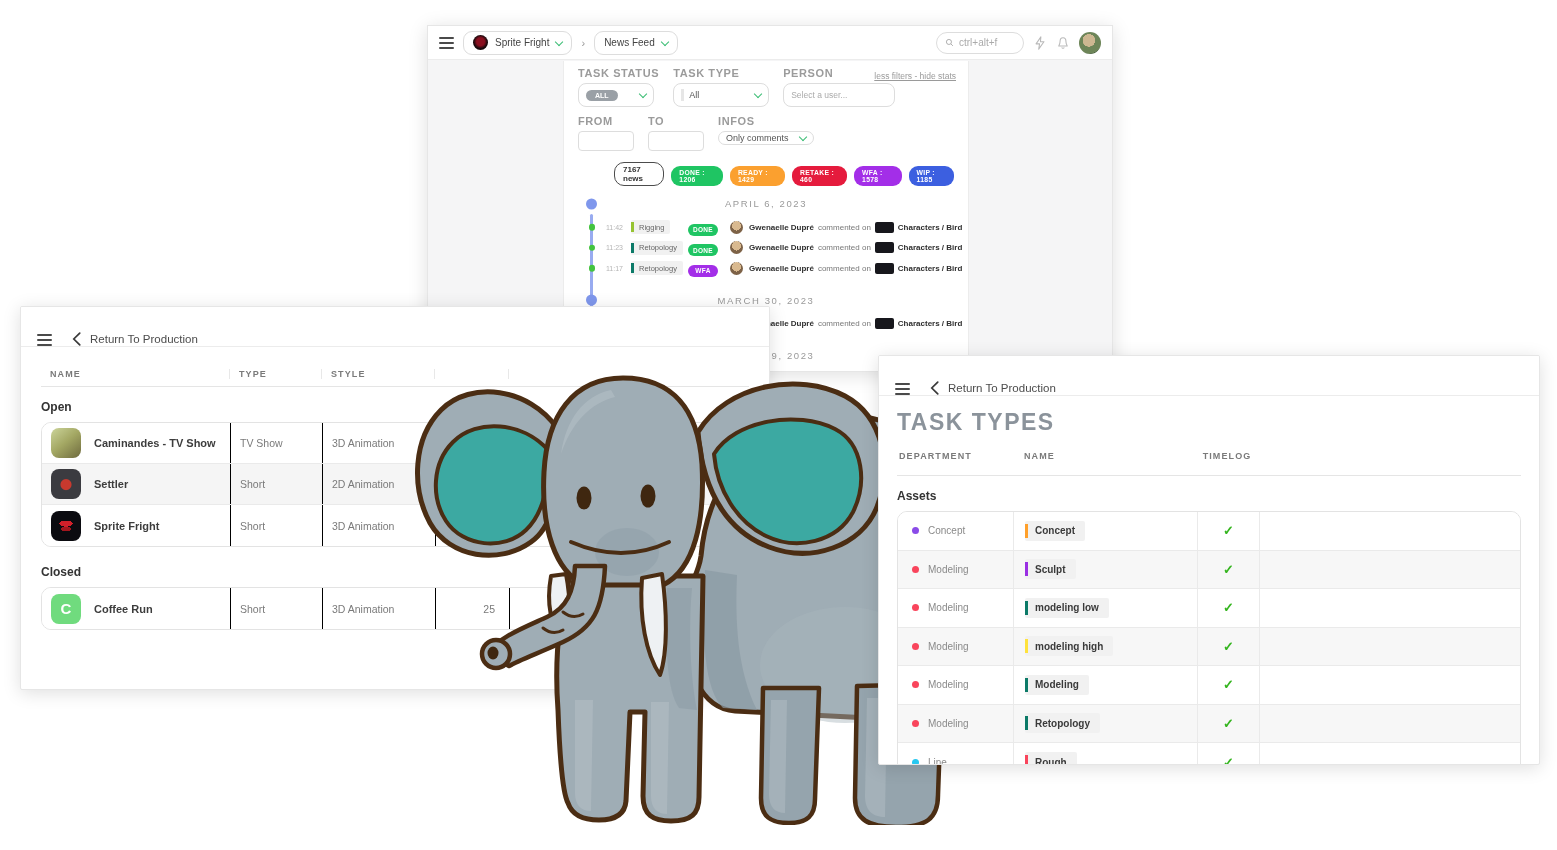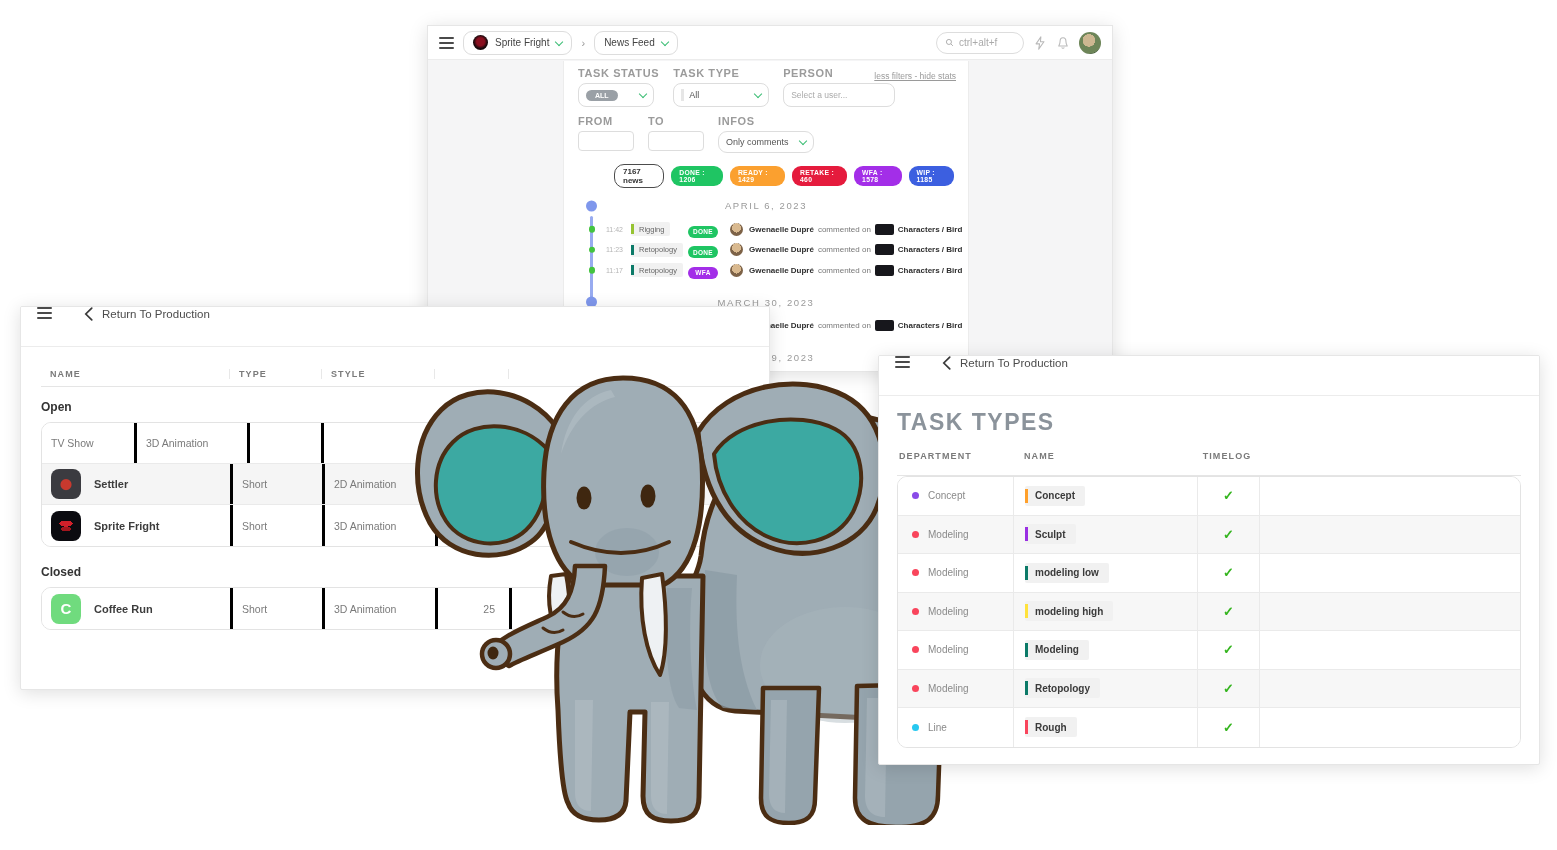--- a/index.html
+++ b/index.html
@@ -8,22 +8,22 @@
   .canvas { position:relative; width:1557px; height:850px; background:#fff; }
 
   .window { position:absolute; background:#fff; border:1px solid #e6e6e6;
             box-shadow:0 3px 18px rgba(0,0,0,.13); overflow:hidden; }
 
   
   .burger { width:15px; display:flex; flex-direction:column; gap:3px; cursor:pointer; flex:none;}
   .burger i { height:2px; background:#4a4a4a; border-radius:1px; }
   .chev { width:6px; height:6px; border-right:1.6px solid #3abd73; border-bottom:1.6px solid #3abd73;
           transform:rotate(45deg); margin-top:-2px; flex:none; }
-  .pane-head { height:40px; border-bottom:1px solid #ececec; display:flex; align-items:flex-start;
-               padding:0 16px; gap:32px; background:#fff; }
+  .pane-head { height:40px; border-bottom:1px solid #ececec; display:flex; align-items:flex-end;
+               padding:0 16px; gap:20px; background:#fff; }
   .backlink { display:flex; align-items:center; gap:9px; font-size:11.5px; color:#4c4c4c; cursor:pointer; }
   .pane-title { font-weight:bold; color:#8b939b; letter-spacing:2px; }
 
   
   #win-news { left:427px; top:25px; width:686px; height:347px; background:#f5f5f6; z-index:1; }
   .topbar { height:34px; background:#fff; border-bottom:1px solid #ececec;
             display:flex; align-items:center; padding:0 11px; gap:9px; }
   .select-pill { border:1px solid #ddd; border-radius:9px; height:24px; padding:0 9px;
                  display:flex; align-items:center; gap:7px; font-size:10px; color:#444;
                  background:#fff; cursor:pointer; }
@@ -39,30 +39,30 @@
 
   .news-col { position:absolute; left:135px; top:35px; width:406px; bottom:0;
               background:#fff; border-left:1px solid #ececec; border-right:1px solid #ececec;
               padding:6px 14px 0; }
   .filters-toggle { position:absolute; top:10px; right:12px; font-size:8.5px; color:#9a9a9a; cursor:pointer;text-decoration:underline; }
   .frow { display:flex; gap:14px; }
   .fgroup label { display:block; font-size:11px; font-weight:bold; color:#9b9b9b;
                   letter-spacing:.6px; margin-bottom:4px; }
   .fselect { height:24px; border:1px solid #ddd; border-radius:8px; background:#fff;
              display:flex; align-items:center; gap:5px; padding:0 7px; font-size:9px; color:#555; cursor:pointer; }
-  .w-status { width:76px; } .w-type { width:96px; } .w-person { width:112px; } .w-infos { width:96px; height:22px;border-radius:9px;}
+  .w-status { width:76px; } .w-type { width:96px; } .w-person { width:112px; } .w-infos { width:96px; height:14px;border-radius:9px;}
   .fselect .spacer { flex:1; }
   .pill-all { background:#9aa0a6; color:#fff; font-size:7px; font-weight:bold;
               border-radius:8px; padding:2px 9px; }
   .type-chip { width:3px; height:12px; background:#e6e6e6; }
   .finput { height:20px; width:56px; border:1px solid #ddd; border-radius:4px; background:#fff; }
   .person-input { border:none; outline:none; font-size:8.5px; width:90px; color:#555; background:transparent;}
   .person-input::placeholder, .searchbox input::placeholder { color:#aaa; }
 
-  .stats { display:flex; align-items:center; gap:7px; margin-top:11px;padding-left:36px; }
+  .stats { display:flex; align-items:flex-end; gap:7px; margin-top:11px;padding-left:36px; }
   .stat-total { border:1.5px solid #4c4c4c; border-radius:10px; padding:2px 8px;
                 font-size:8px; font-weight:bold; color:#333; background:#fff; }
   .stat-badge { border-radius:9px; padding:3px 8px; font-size:6.8px; font-weight:bold;
                 color:#fff; letter-spacing:.3px; }
 
   .timeline { position:relative; margin-top:4px; }
   .tl-line { position:absolute; left:12px; top:16px; height:500px; width:3px;
              background:#98abf0; border-radius:2px; }
   .tl-date { position:relative; text-align:center; font-size:9.5px; color:#9a9a9a;
              letter-spacing:1.6px; margin:12px 0 8px; }
@@ -92,21 +92,21 @@
   .cols-head { display:flex; margin-top:22px; border-bottom:1px solid #e5e5e5; padding-bottom:7px; }
   .cols-head span { font-size:9px; font-weight:bold; color:#7a7a7a; letter-spacing:1.1px; padding-left:9px; }
   .cols-head span + span { border-left:1px solid #e8e8e8; }
   .c-name { width:188px; } .c-type { width:92px; } .c-style { width:113px; } .c-val { width:74px; } .c-rest { flex:1; }
   .sec-label { font-size:12px; font-weight:bold; color:#333; margin:13px 0 8px; }
   .rows-box { border:1px solid #e3e3e3; border-radius:10px; overflow:hidden; }
   .prow { display:flex; align-items:stretch; height:41px; border-bottom:1px solid #eaeaea; background:#fff; cursor:pointer;}
   .prow:last-child { border-bottom:none; }
   .prow.alt { background:#f5f5f5; }
   .prow > div { display:flex; align-items:center; padding-left:9px; }
-  .prow > div + div { border-left:3px solid #000000; }
+  .prow > div + div { border-left:1px solid #000000; }
   .pname { gap:13px; font-size:11px; font-weight:bold; color:#3d3d3d; }
   .pthumb { width:30px; height:30px; border-radius:8px; flex:none; display:flex;
             align-items:center; justify-content:center; }
   .pthumb[data-thumb="caminandes"] { background:linear-gradient(140deg,#ccd59b 0%,#a3a763 48%,#6e6a3e 100%); }
   .pthumb[data-thumb="settler"] { background:radial-gradient(circle at 50% 52%, #c8392e 0 5px, #3b3b40 6px); }
   .pthumb[data-thumb="spritefright"] {
      background:radial-gradient(ellipse 11px 5px at 50% 42%, #d1202a 0 60%, transparent 61%),
                 radial-gradient(ellipse 9px 4px at 50% 60%, #a3161e 0 60%, transparent 61%), #0b0b10; }
   .pthumb[data-thumb="coffeerun"] { background:#70db7e; color:#fff; font-weight:bold; font-size:15px; }
   .ptype, .pstyle { font-size:10.5px; color:#7a7a7a; }
@@ -361,20 +361,26 @@
         <span class="c-name">NAME</span>
         <span class="c-type">TYPE</span>
         <span class="c-style">STYLE</span>
         <span class="c-val"></span>
         <span class="c-rest"></span>
       </div>
 
       <div class="sec-label">Open</div>
       <div class="rows-box">
         <div class="prow">
+          <div class="pname c-name">
+              <span class="pthumb" data-thumb="caminandes">
+                <span></span>
+              </span>
+              <span>Caminandes - TV Show</span>
+            </div>
           <div class="ptype c-type">TV Show</div>
           <div class="pstyle c-style">3D Animation</div>
           <div class="pval c-val"></div>
           <div class="c-rest"></div>
         </div>
         <div class="prow alt">
           <div class="pname c-name">
               <span class="pthumb" data-thumb="settler">
                 <span></span>
               </span>
@@ -473,20 +479,21 @@
         <span>Return To Production</span>
       </span>
     </div>
     <div class="pane-title">TASK TYPES</div>
     <div class="ttable">
       <div class="tcols">
         <span class="tc-dept">DEPARTMENT</span>
         <span class="tc-name">NAME</span>
         <span class="tc-log">TIMELOG</span>
       </div>
+      <div class="sec-label">Assets</div>
       <div class="rows-box">
 
         <div class="trow">
           <div class="tcell-dept">
               <span class="dept-dot" style="background: rgb(138, 75, 232);"></span>
               <span>Concept</span>
             </div>
           <div class="tcell-name">
               <span class="name-badge">
                 <span class="name-bar" style="background: rgb(255, 160, 43);"></span>

